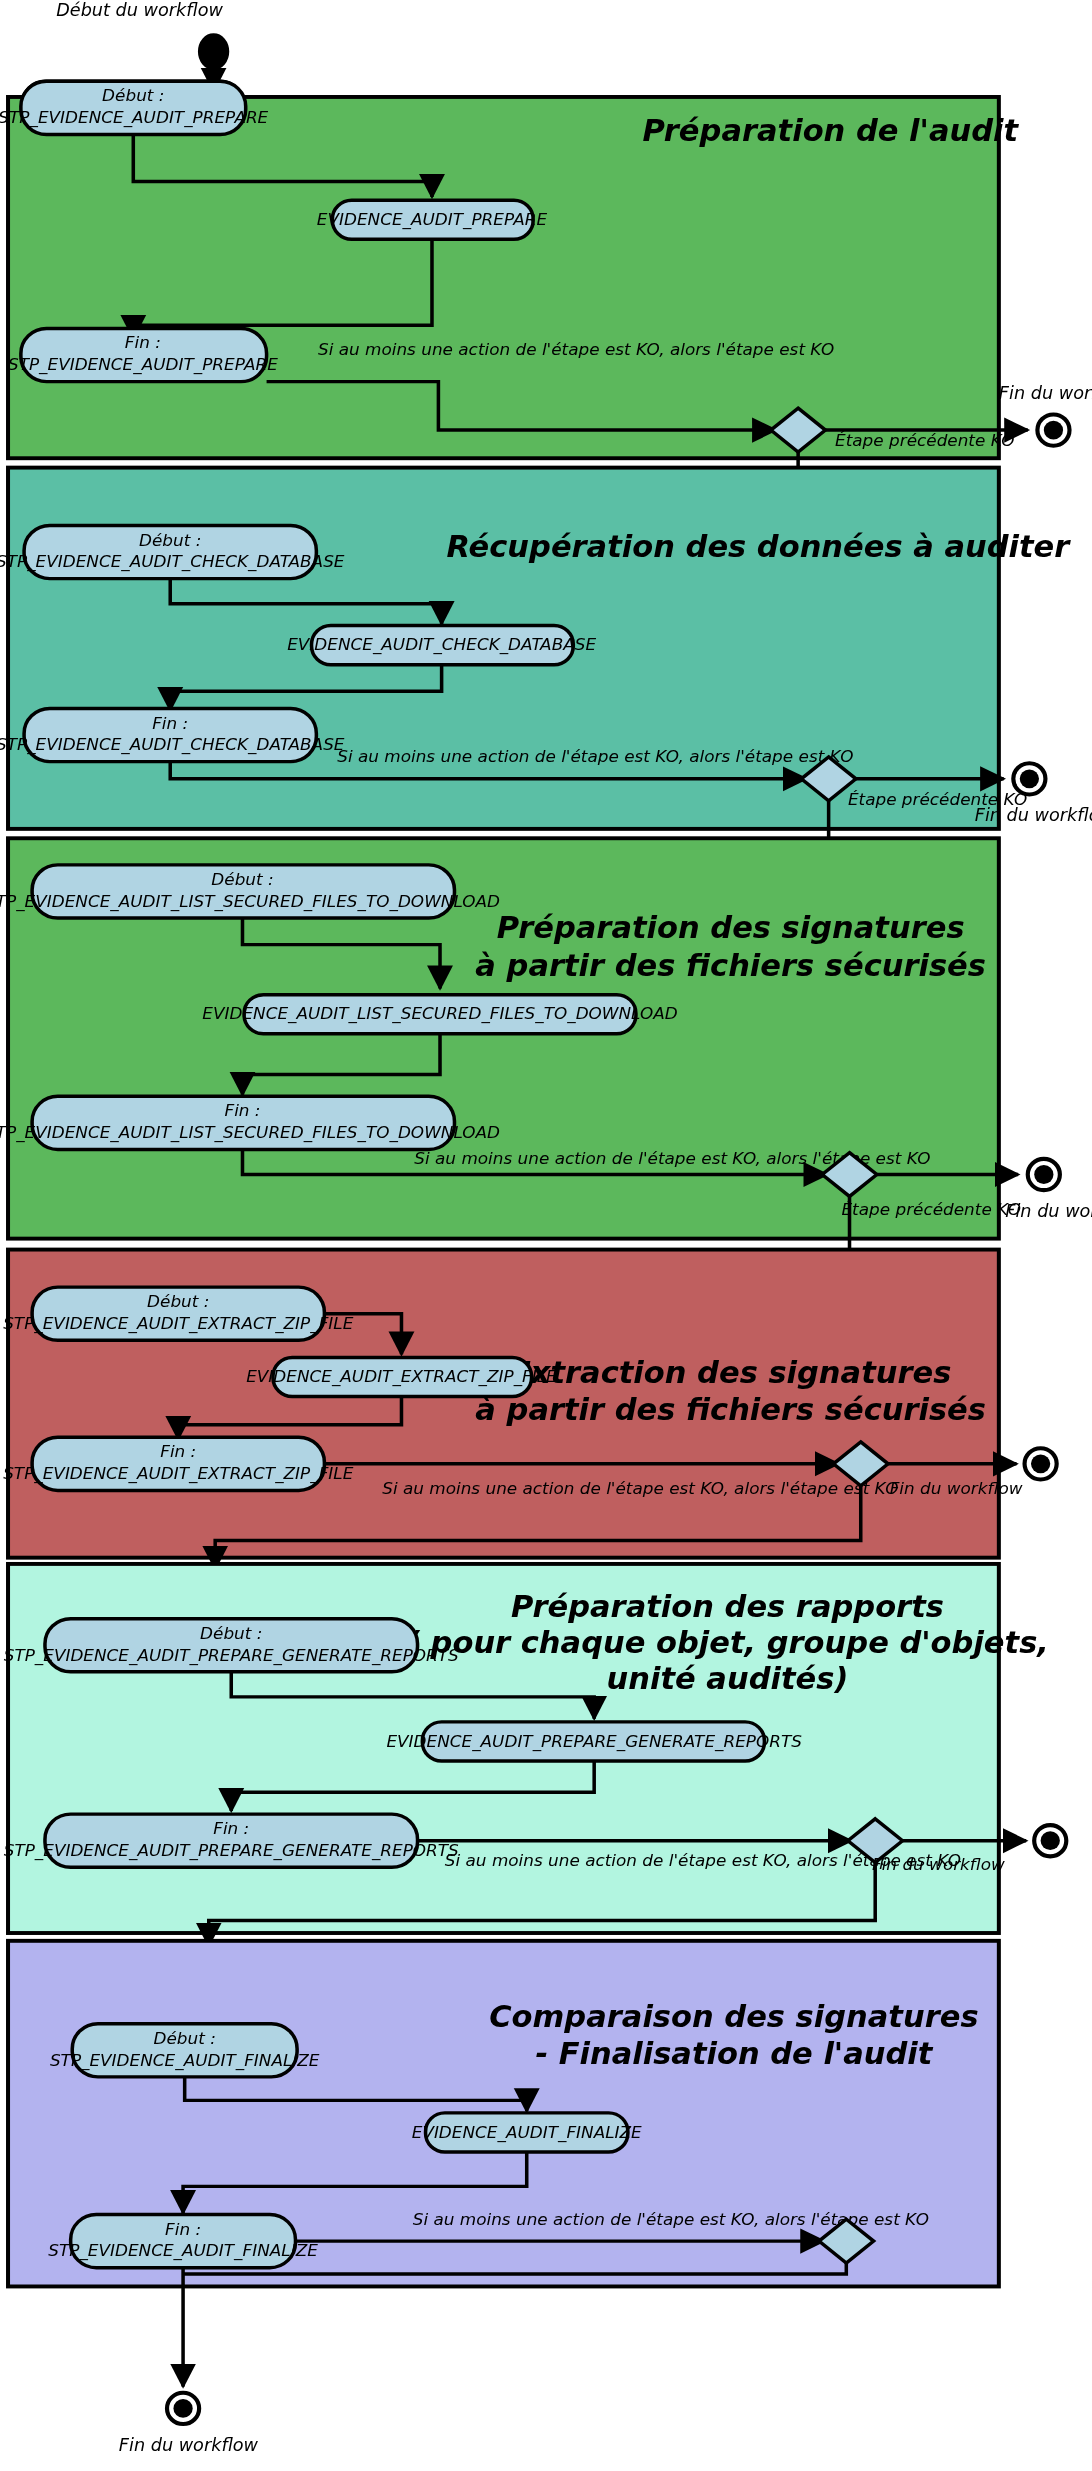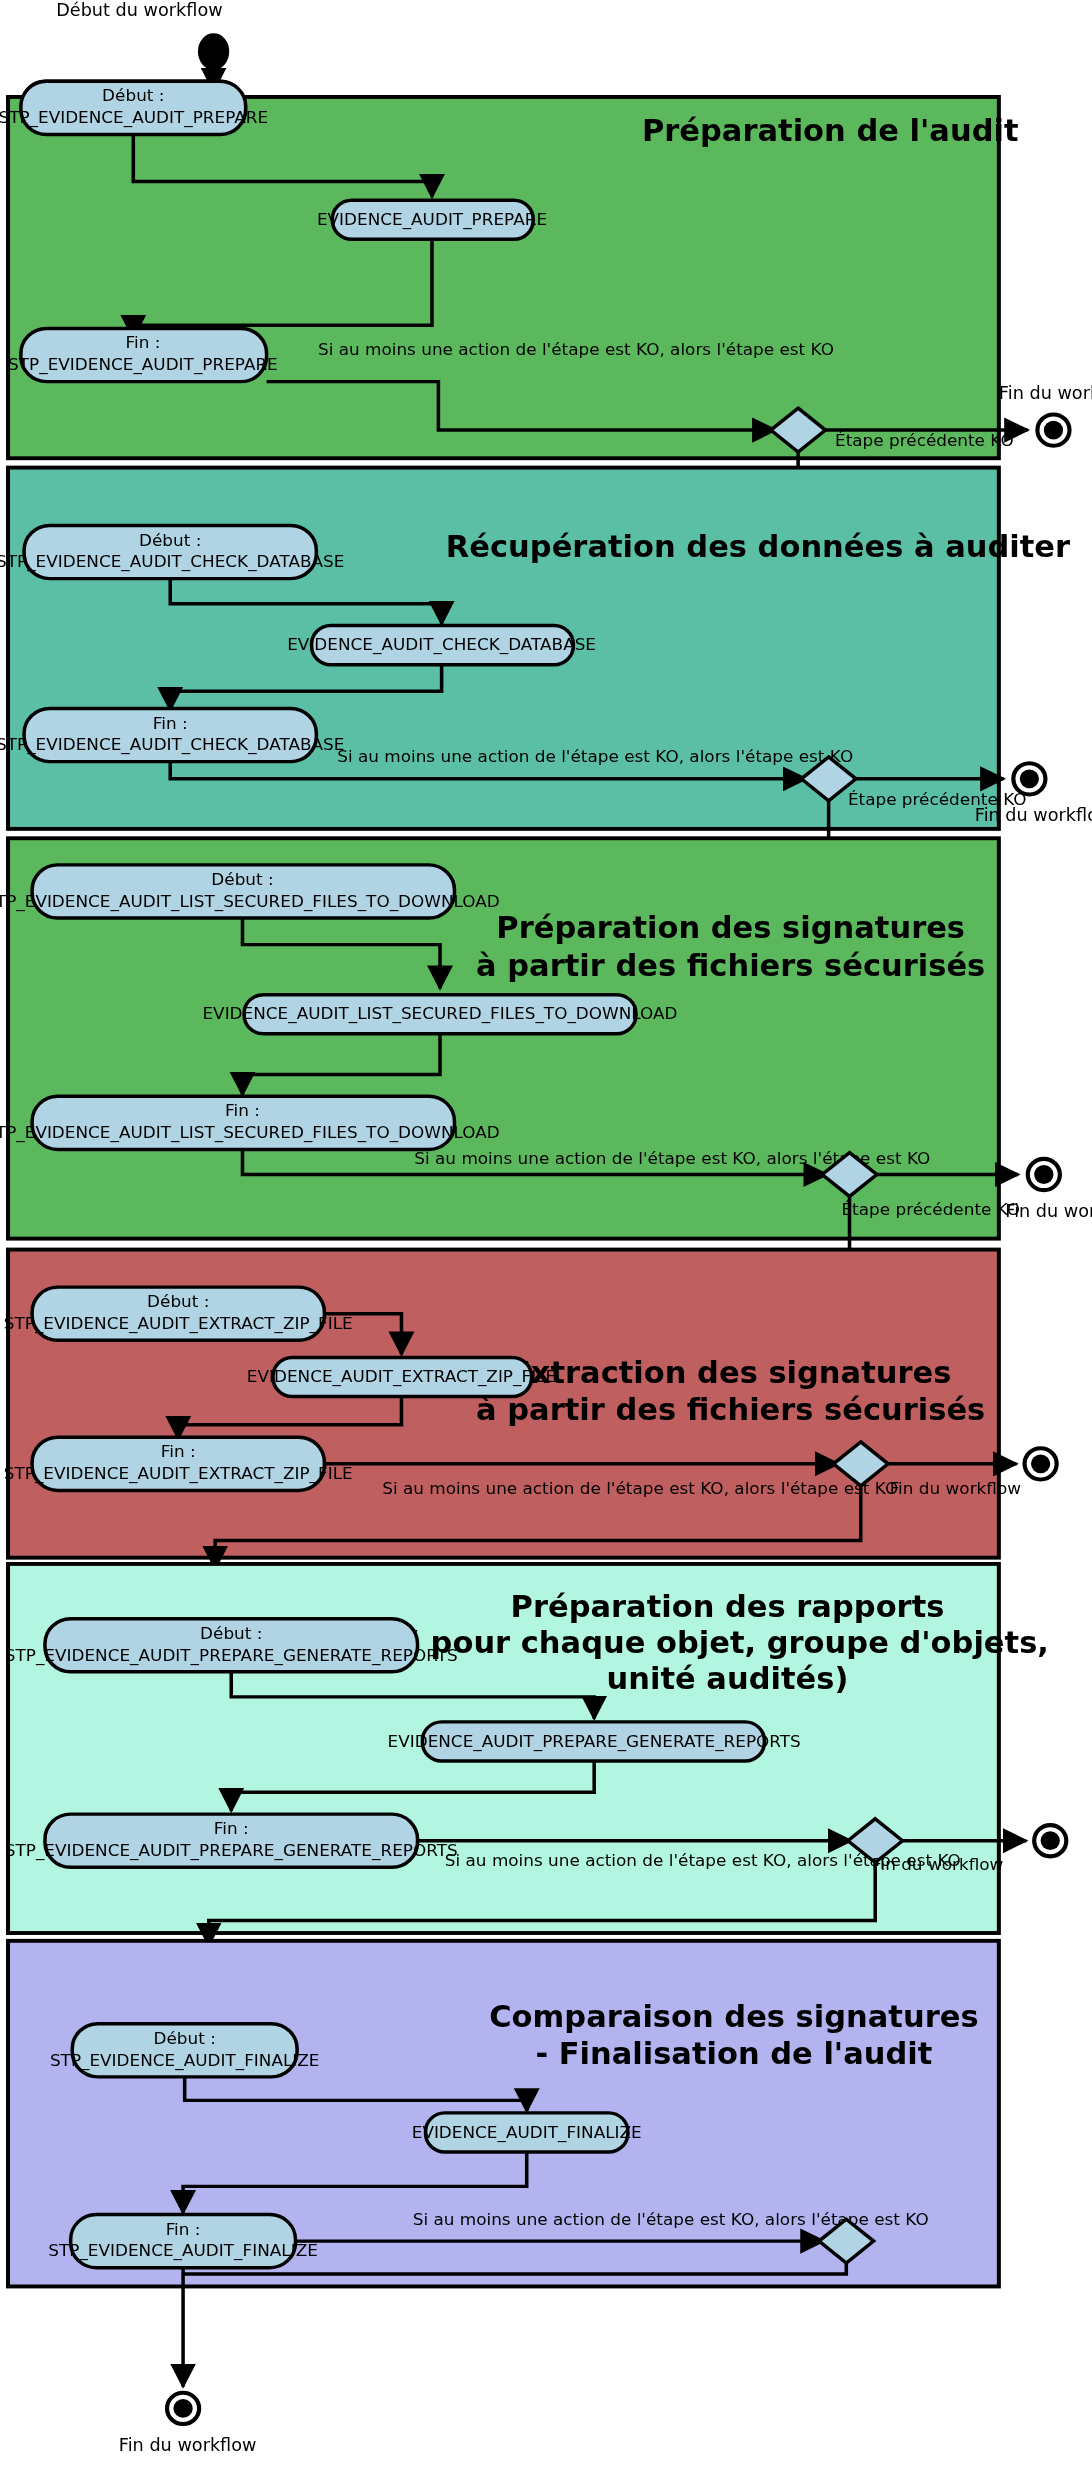--- a/index.html
+++ b/index.html
@@ -13,20 +13,21 @@
     font-family: "DejaVu Sans", sans-serif;
     position: relative;
     overflow: hidden;
   }
   #diagram-root {
     position: absolute;
     left: 0;
     top: 0;
     width: 1092px;
     height: 2471px;
+    font-style: italic;
   }
   svg#uml {
     display: block;
     width: 1092px;
     height: 2471px;
     shape-rendering: geometricPrecision;
   }
   .swimlane-rect {
     stroke: #000000;
     stroke-width: 2.5;

